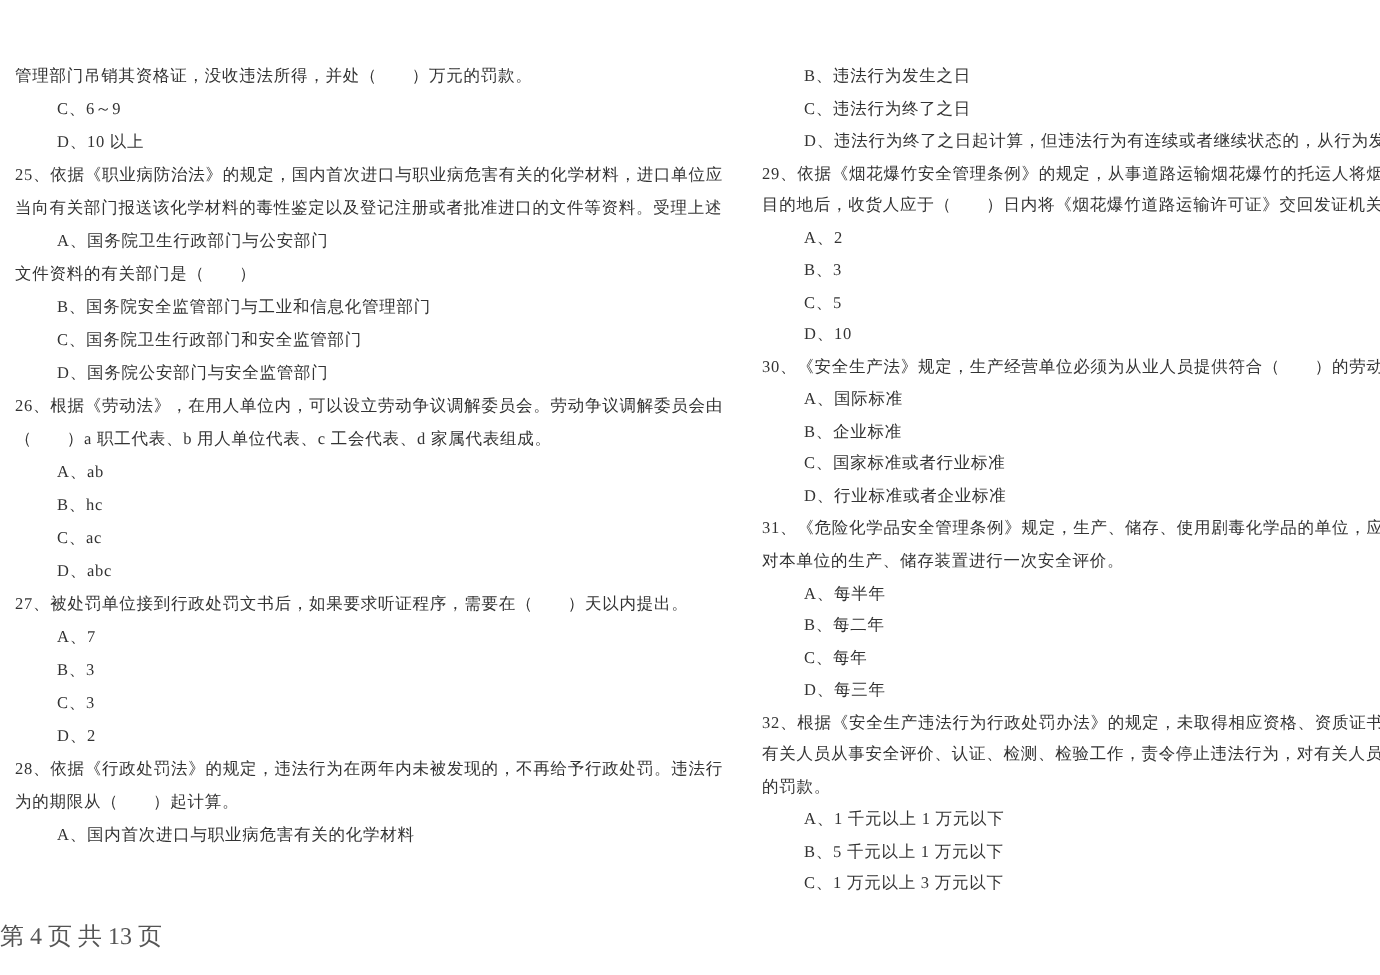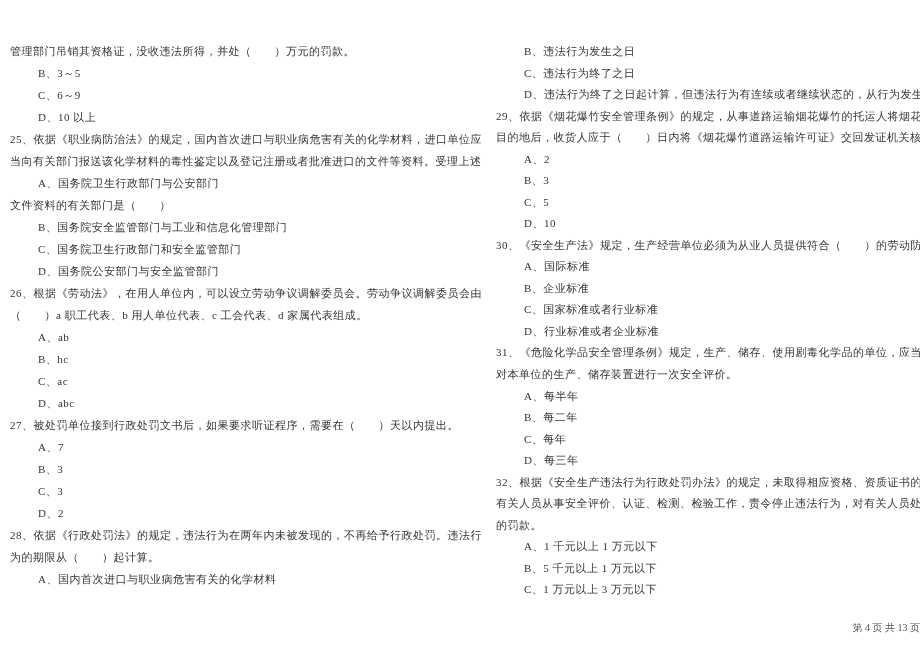--- a/index.html
+++ b/index.html
@@ -12,21 +12,21 @@
       height: 650px;
       background: #ffffff;
       font-family: "SimSun", "宋体", serif;
       font-size: 11px;
       color: #333333;
       position: relative;
       padding: 40px 10px 30px 10px;
     }
     .columns {
       display: flex;
-      gap: 14px;
+      gap: 26px;
       height: 560px;
     }
     .column {
       flex: 1;
       display: flex;
       flex-direction: column;
     }
     .line {
       line-height: 22px;
       letter-spacing: 0.5px;
@@ -34,32 +34,31 @@
       overflow: hidden;
     }
     .indent-1 {
       padding-left: 28px;
     }
     .footer {
       position: absolute;
       bottom: 15px;
       left: 0;
       right: 0;
-      text-align: right;
-      font-size: 10px;
+      text-align: left;
+      font-size: 16px;
       color: #555;
     }
   </style>
 </head>
 <body>
 
 <div class="columns">
   <div class="column" id="left-col">
       <div class="line">管理部门吊销其资格证，没收违法所得，并处（　　）万元的罚款。</div>
-      <div class="line indent-1">B、3～5</div>
       <div class="line indent-1">C、6～9</div>
       <div class="line indent-1">D、10 以上</div>
       <div class="line">25、依据《职业病防治法》的规定，国内首次进口与职业病危害有关的化学材料，进口单位应</div>
       <div class="line">当向有关部门报送该化学材料的毒性鉴定以及登记注册或者批准进口的文件等资料。受理上述</div>
       <div class="line indent-1">A、国务院卫生行政部门与公安部门</div>
       <div class="line">文件资料的有关部门是（　　）</div>
       <div class="line indent-1">B、国务院安全监管部门与工业和信息化管理部门</div>
       <div class="line indent-1">C、国务院卫生行政部门和安全监管部门</div>
       <div class="line indent-1">D、国务院公安部门与安全监管部门</div>
       <div class="line">26、根据《劳动法》，在用人单位内，可以设立劳动争议调解委员会。劳动争议调解委员会由</div>

